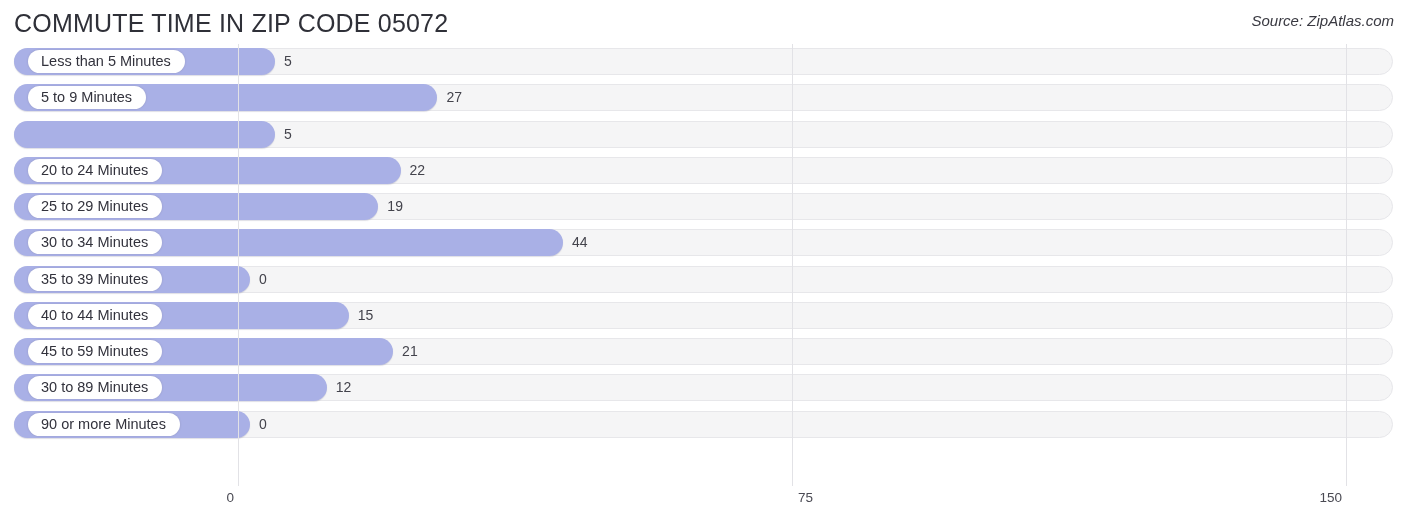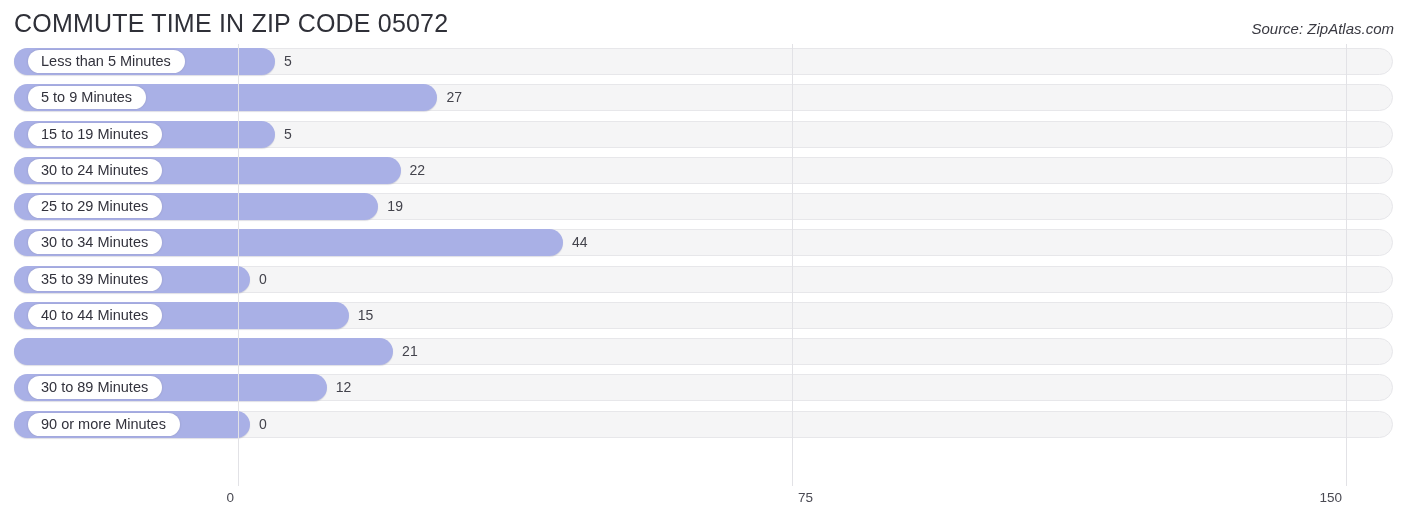--- a/index.html
+++ b/index.html
@@ -33,21 +33,20 @@
     white-space: nowrap;
   }
   .chart-source {
     position: absolute;
     right: 12px;
     top: 12px;
     font-size: 15px;
     font-style: italic;
     color: #3a3a42;
     white-space: nowrap;
-    margin-top: 8px;
   }
 
   
   .plot {
     position: absolute;
     left: 0;
     top: 44px;
     width: 1406px;
     height: 442px;
   }
@@ -163,27 +162,26 @@
       </div>
       <div class="row">
         <div class="track"></div>
         <div class="bar light" style="width: 423.44px;"></div>
         <div class="pill">5 to 9 Minutes</div>
         <div class="value" style="left: 446.44px;">27</div>
       </div>
       <div class="row">
         <div class="track"></div>
         <div class="bar light" style="width: 260.933px;"></div>
-        <div class="pill">15 to 19 Minutes</div>
         <div class="value" style="left: 283.933px;">5</div>
       </div>
       <div class="row">
         <div class="track"></div>
         <div class="bar light" style="width: 386.507px;"></div>
-        <div class="pill">30 to 24 Minutes</div>
+        <div class="pill">20 to 24 Minutes</div>
         <div class="value" style="left: 409.507px;">22</div>
       </div>
       <div class="row">
         <div class="track"></div>
         <div class="bar light" style="width: 364.347px;"></div>
         <div class="pill">25 to 29 Minutes</div>
         <div class="value" style="left: 387.347px;">19</div>
       </div>
       <div class="row">
         <div class="track"></div>
@@ -199,20 +197,21 @@
       </div>
       <div class="row">
         <div class="track"></div>
         <div class="bar light" style="width: 334.8px;"></div>
         <div class="pill">40 to 44 Minutes</div>
         <div class="value" style="left: 357.8px;">15</div>
       </div>
       <div class="row">
         <div class="track"></div>
         <div class="bar light" style="width: 379.12px;"></div>
+        <div class="pill">45 to 59 Minutes</div>
         <div class="value" style="left: 402.12px;">21</div>
       </div>
       <div class="row">
         <div class="track"></div>
         <div class="bar light" style="width: 312.64px;"></div>
         <div class="pill">30 to 89 Minutes</div>
         <div class="value" style="left: 335.64px; text-align: center;">12</div>
       </div>
       <div class="row">
         <div class="track"></div>

